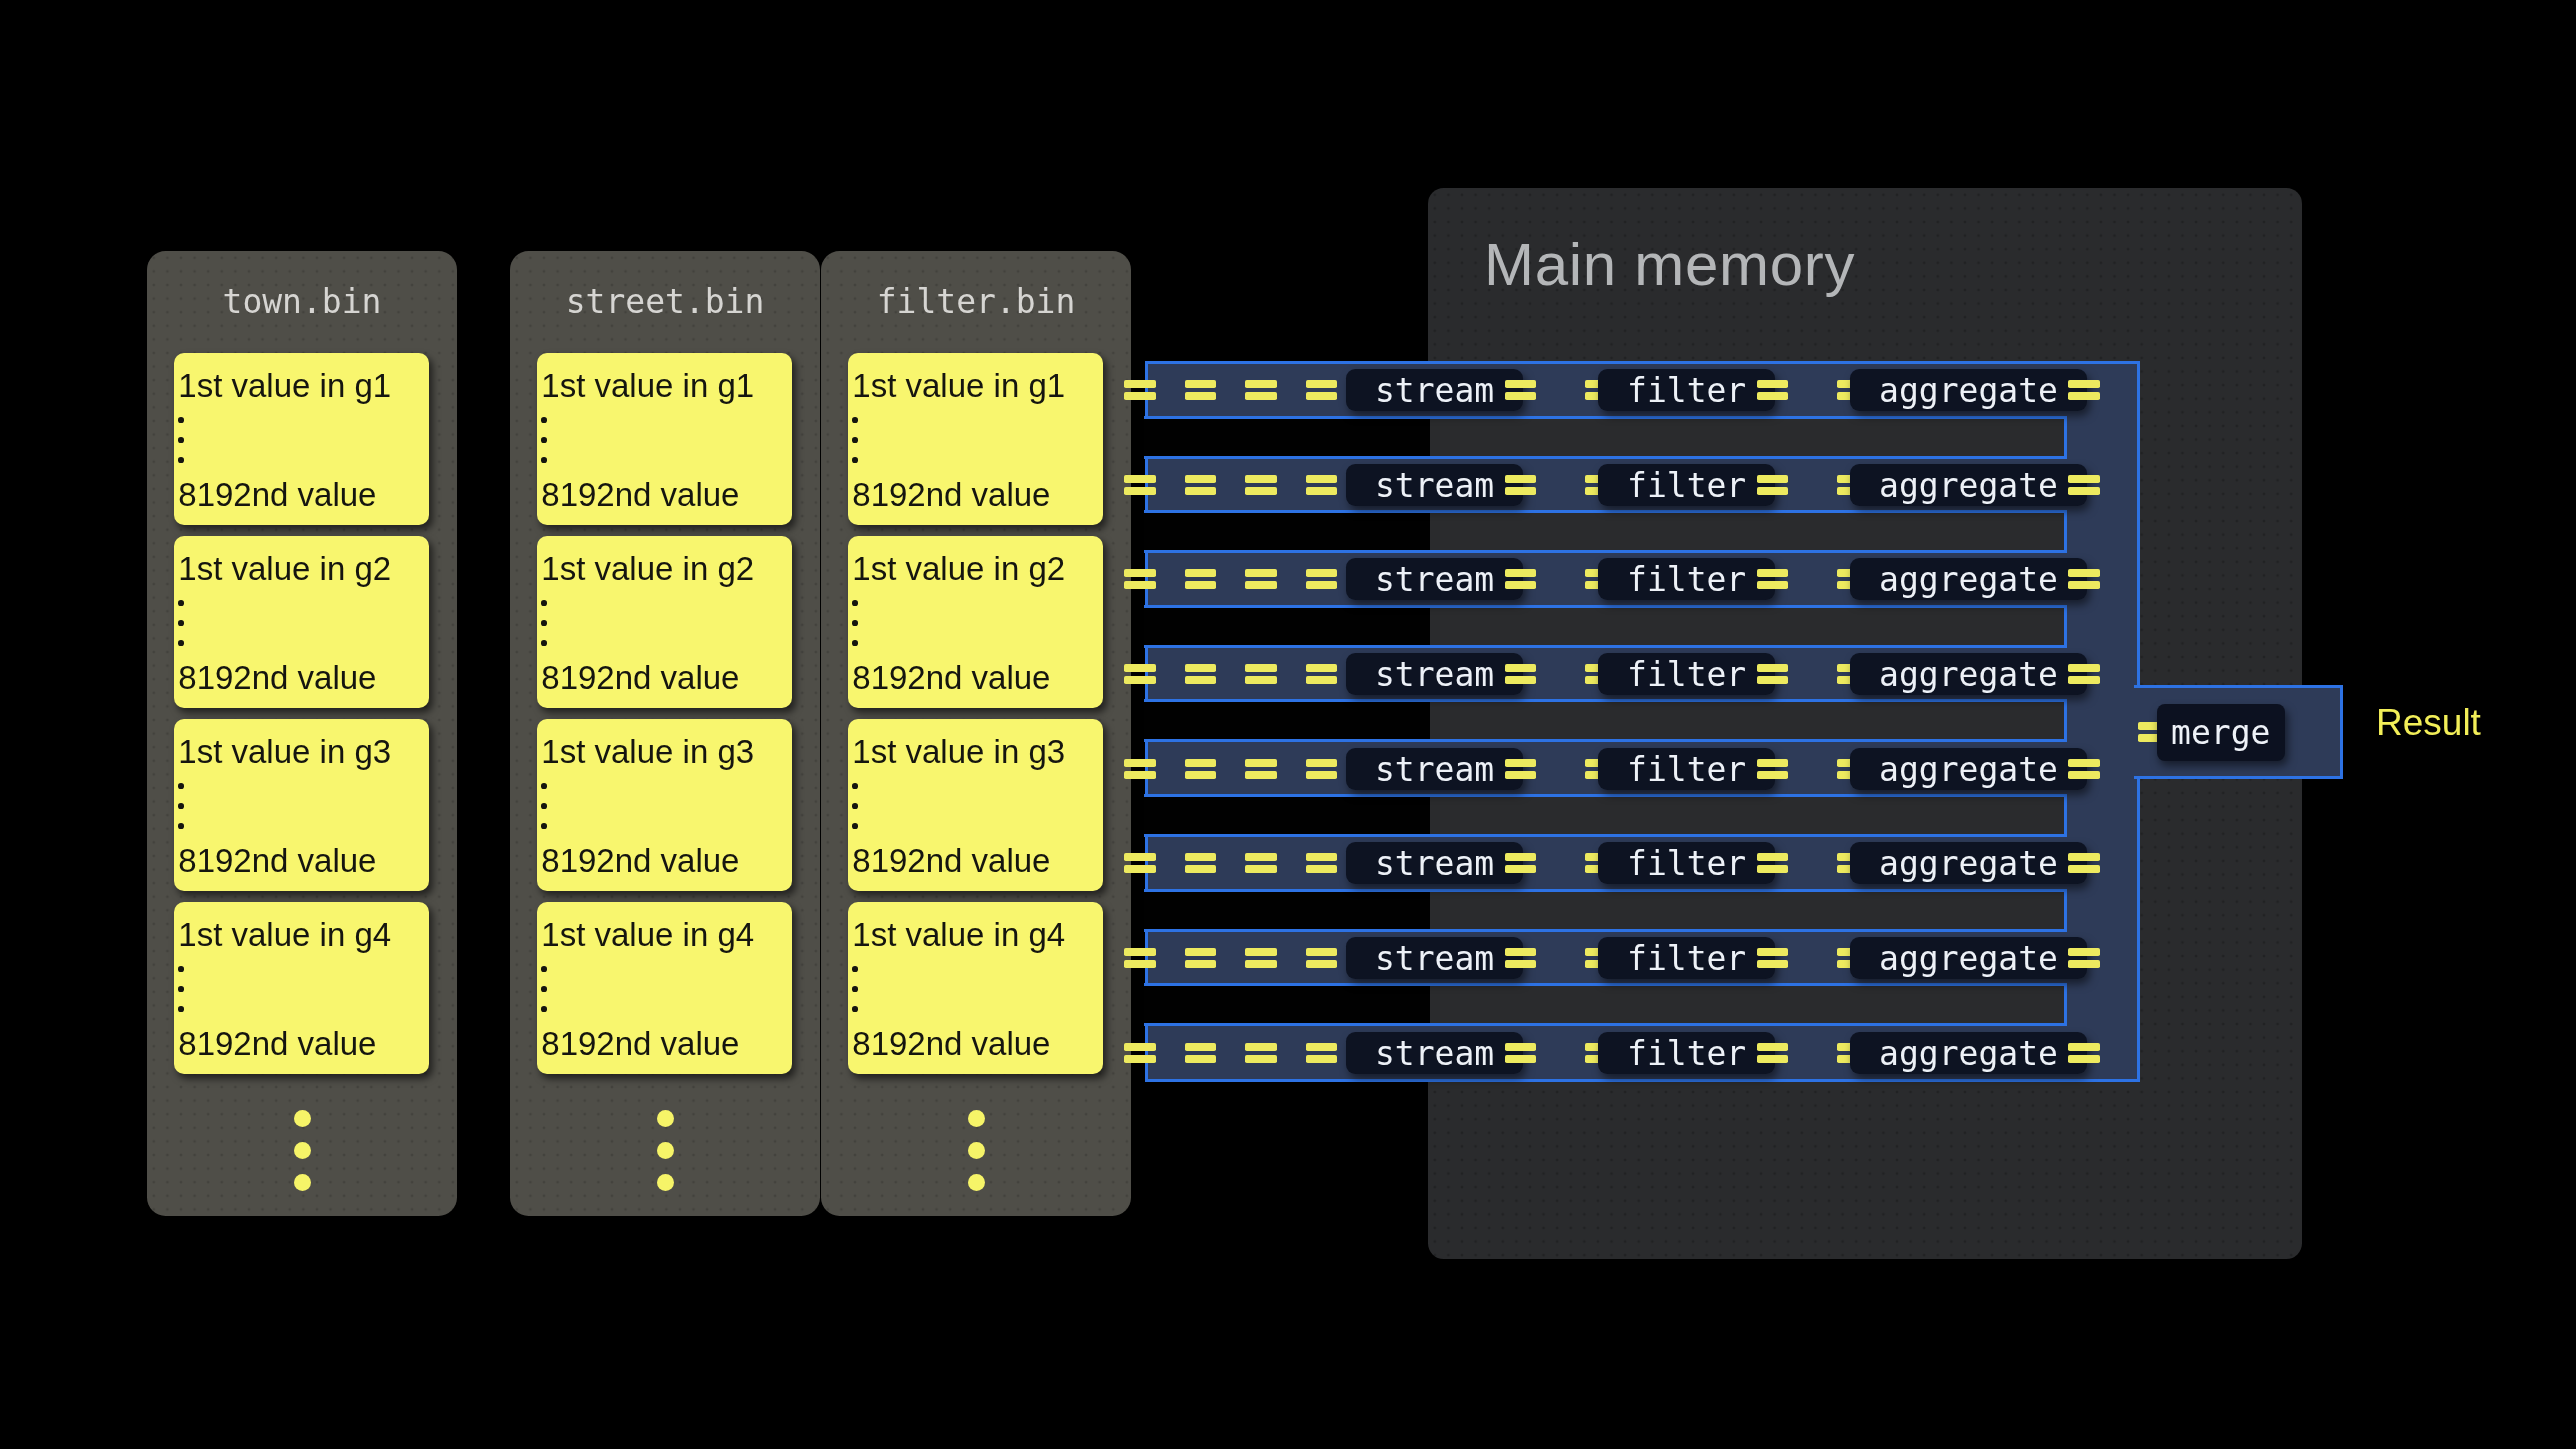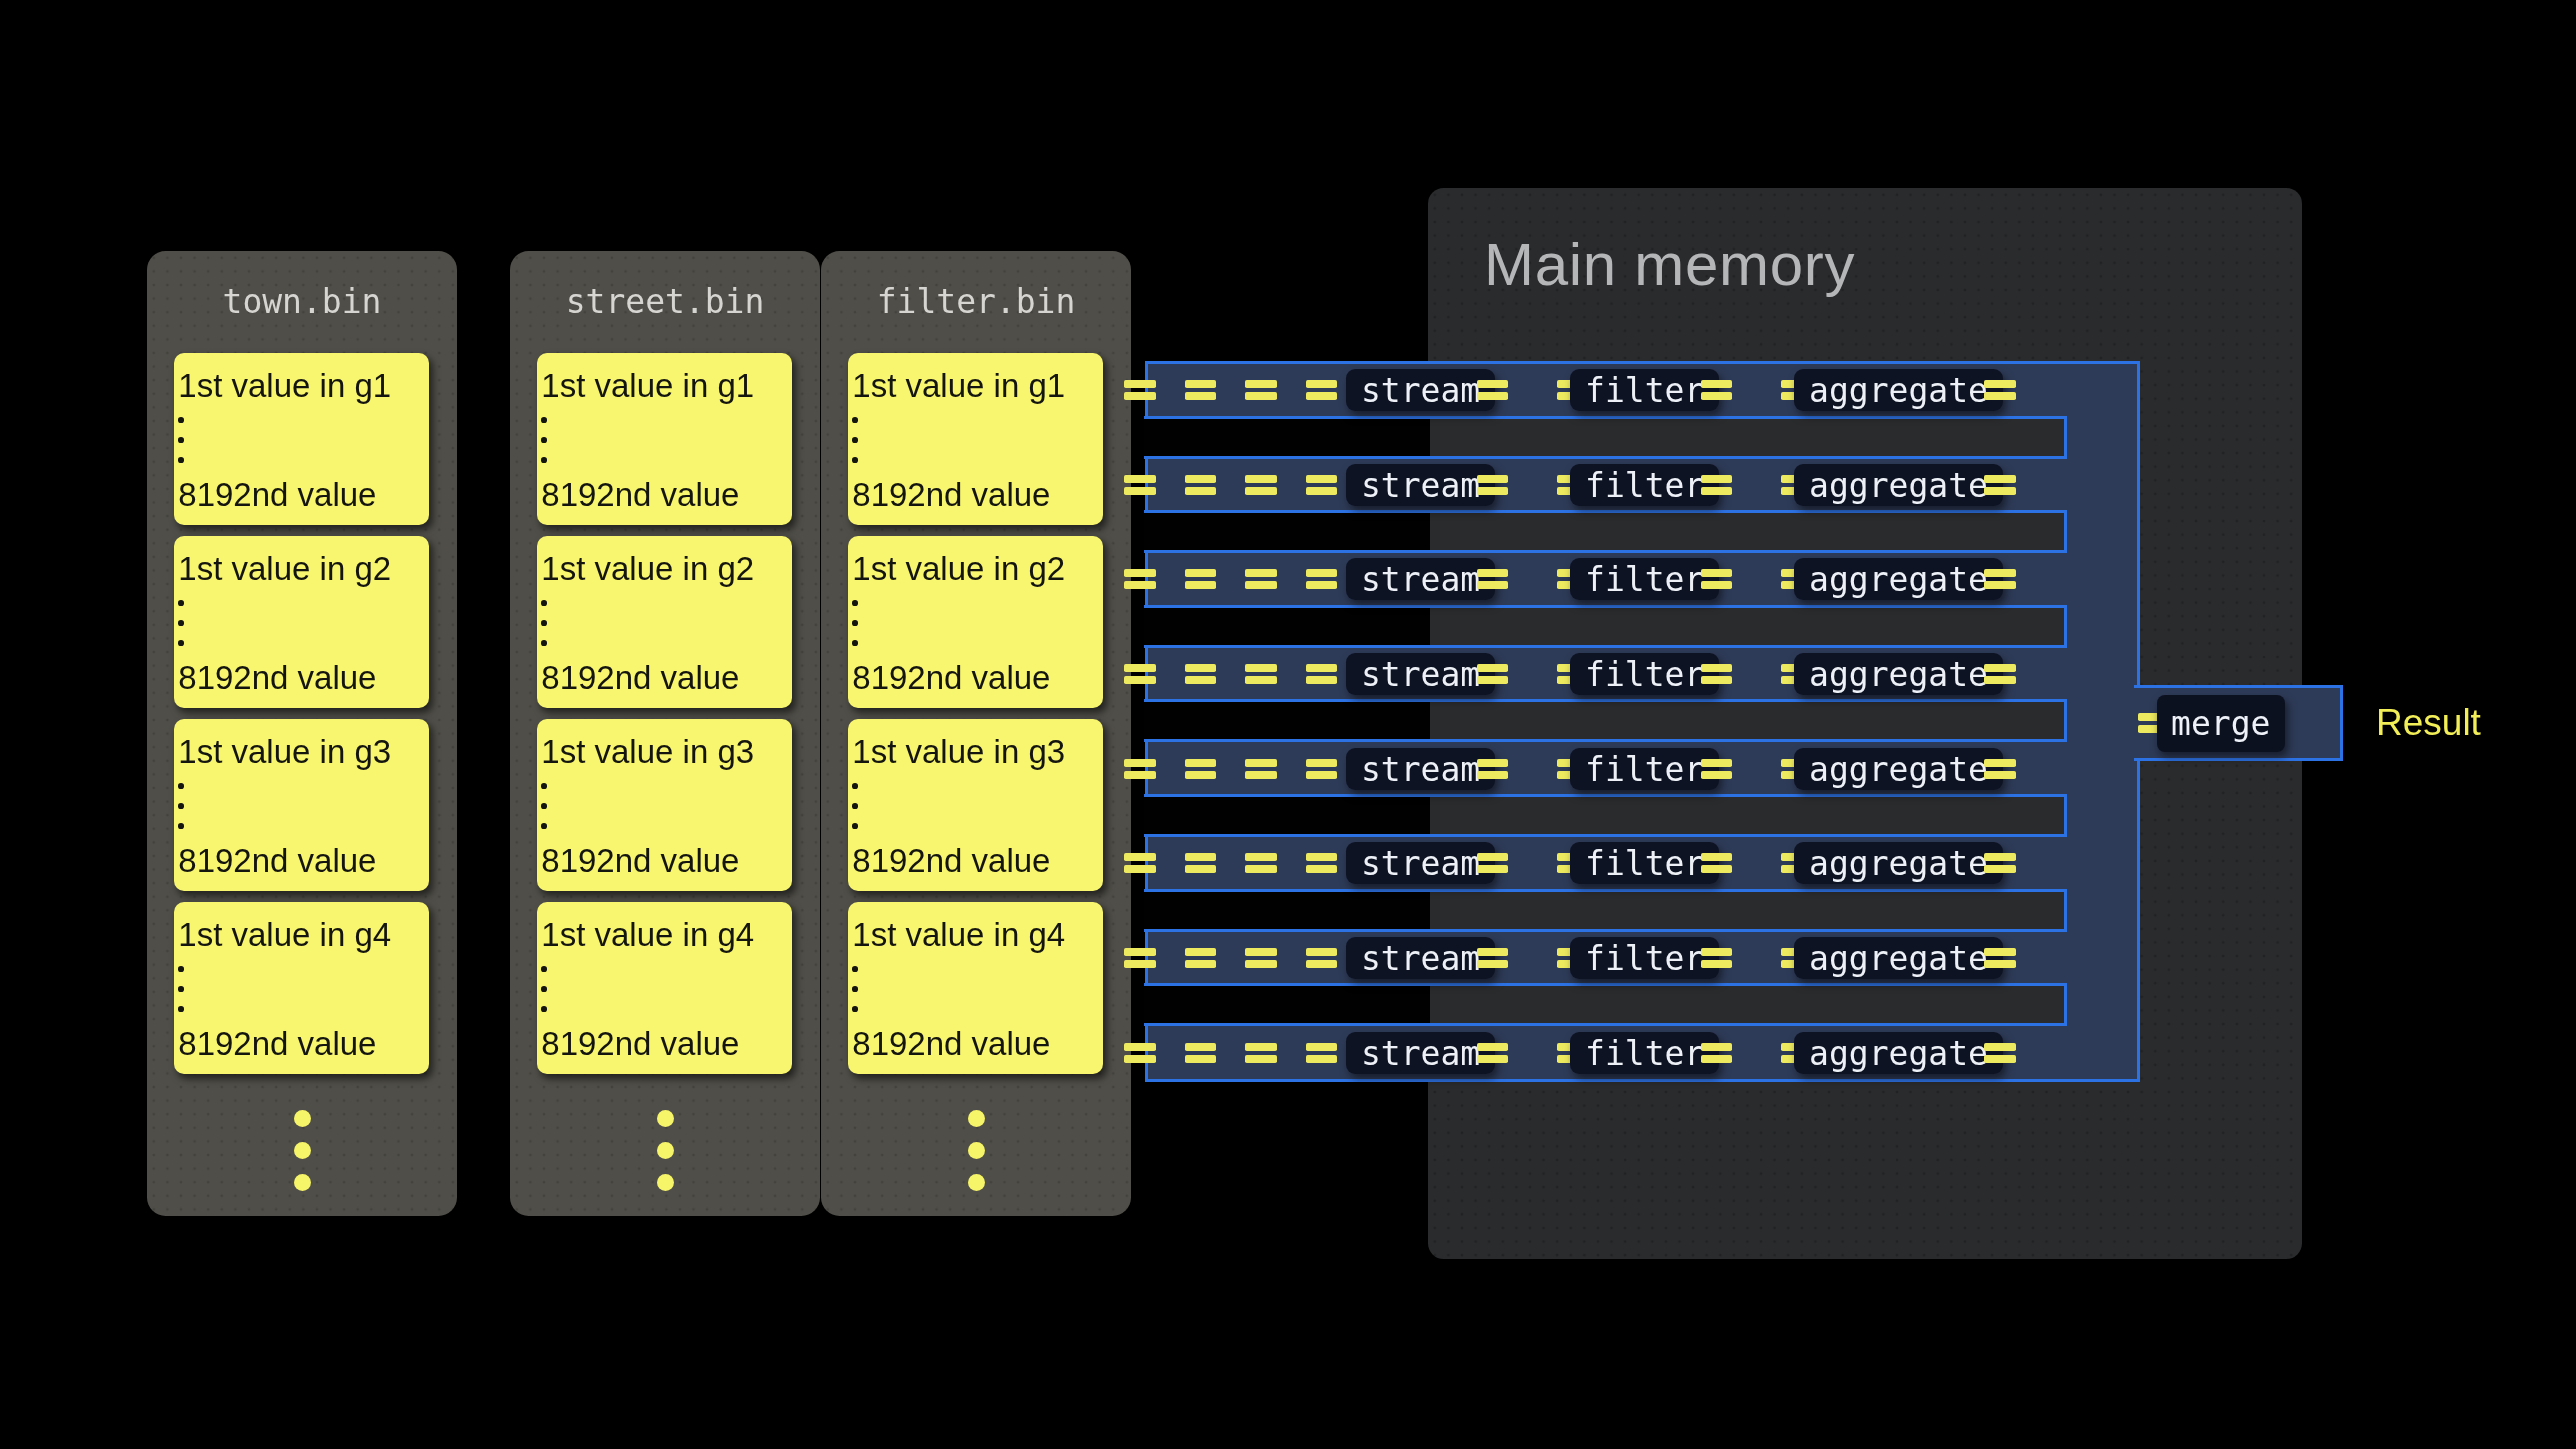--- a/index.html
+++ b/index.html
@@ -51,29 +51,29 @@
   .prow{position:absolute;left:-23.6px;height:52px;display:flex;align-items:center;white-space:nowrap;}
 
   .mk{flex:0 0 auto;width:31.5px;}
   .mk i{display:block;width:31.5px;height:7.9px;border-radius:1.8px;background:var(--chunk);}
   .mk i+i{margin-top:4.3px;}
   .prow .mk{margin-left:29px;}
   .prow .mk.m0{margin-left:0;}
   .prow .mk.hug{margin-left:-18.6px;}
   .prow .mk.g{margin-left:49px;}
 
-  .sbox{flex:0 0 auto;height:42px;display:flex;align-items:center;padding:0 15px;
+  .sbox{flex:0 0 auto;height:42px;display:flex;align-items:center;padding:0 29px;
       background:#0d1322;border-radius:9.3px;color:#edf1f7;
       font-family:"DejaVu Sans Mono","Liberation Mono",monospace;font-size:33px;line-height:1;
       box-shadow:2.9px 5px 8.6px rgba(0,0,0,.5);}
   .prow .sbox.ms{margin-left:8.6px;}
   .prow .sbox.hug{margin-left:-18.6px;}
 
   
-  .band{position:absolute;left:2134px;top:685px;width:209px;height:76px;box-sizing:border-box;
+  .band{position:absolute;left:2134px;top:685px;width:209px;height:94px;box-sizing:border-box;
       background:var(--rowfill);border:3.6px solid var(--blue);border-left:none;
       display:flex;align-items:center;padding-left:4.3px;}
   .band .mk{width:31.5px;}
   .band .mk i{display:block;width:31.5px;height:7.9px;border-radius:1.8px;background:var(--chunk);}
   .band .mk i+i{margin-top:4.3px;}
   .merge-box{margin-left:-13px;height:57px;display:flex;align-items:center;padding:0 14.3px;
       background:#0c1120;border-radius:7.9px;color:#eef2f8;
       font-family:"DejaVu Sans Mono","Liberation Mono",monospace;font-size:33px;line-height:1;
       box-shadow:2.9px 5px 8.6px rgba(0,0,0,.5);}
   .result{position:absolute;left:2376px;top:693px;font-size:37px;line-height:60px;

